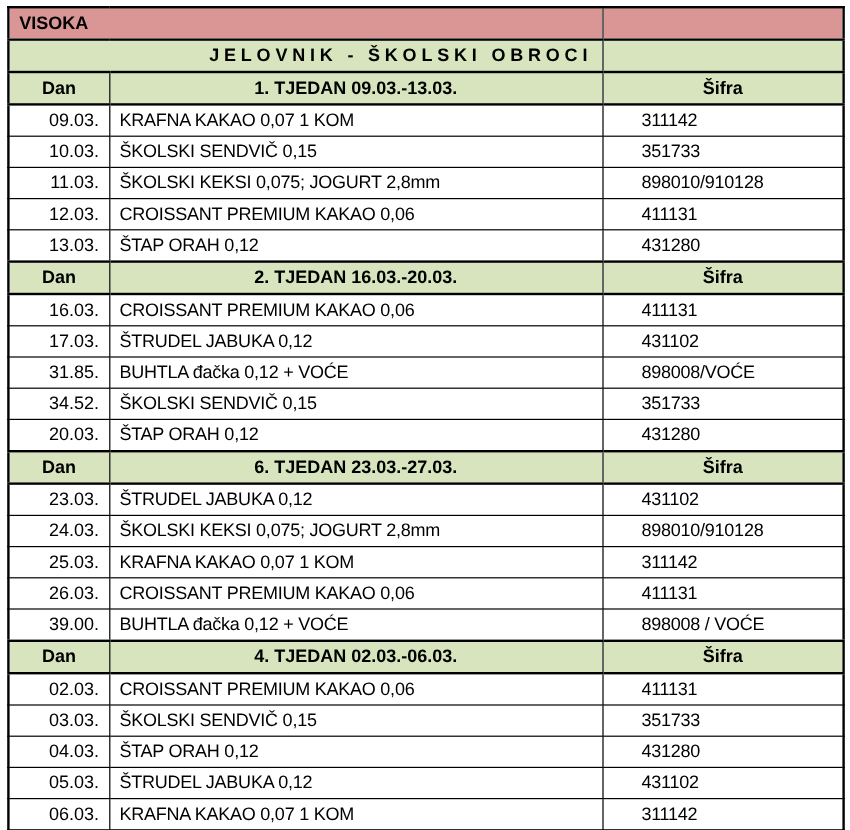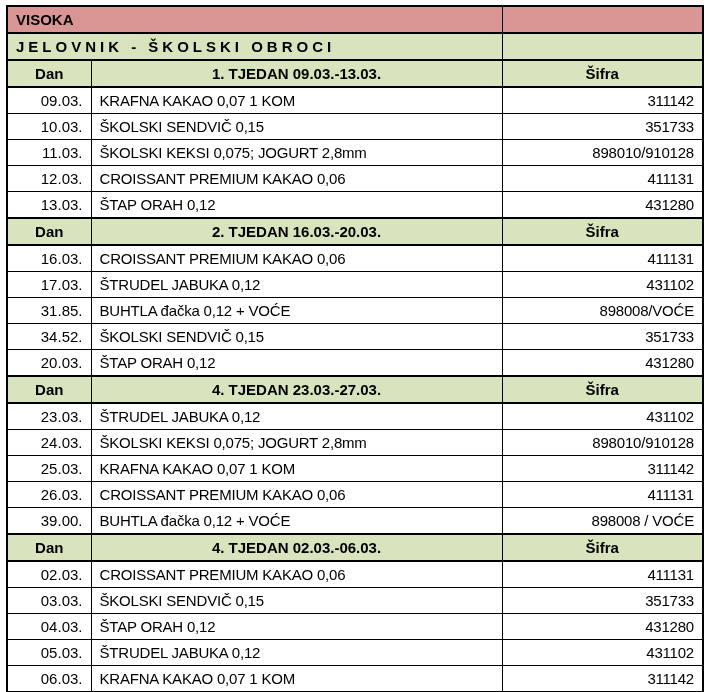--- a/index.html
+++ b/index.html
@@ -43,35 +43,35 @@
     box-sizing: border-box;
   }
   tr.title-row td {
     background: var(--pink);
     border-bottom: 2px solid var(--border);
     font-weight: bold;
   }
   tr.subtitle-row td {
     background: var(--green);
     font-weight: bold;
-    text-align: left;
+    text-align: right;
     margin-top: 48px;
   }
   td.subtitle-cell { letter-spacing: 4px; }
   tr.section-row td {
     background: var(--green);
     font-weight: bold;
     text-align: center;
     border-top: 2px solid var(--border);
     border-bottom: 2px solid var(--border);
     margin-left: 31px;
   }
   td.day-cell  { text-align: right; }
   td.meal-cell { text-align: left; letter-spacing: -0.2px; }
-  td.code-cell { text-align: right; letter-spacing: -0.2px; padding-left: 32px; }
+  td.code-cell { letter-spacing: -0.2px; padding-left: 32px; }
 </style>
 </head>
 <body>
 
 <div class="sheet">
   <table class="menu">
     <colgroup>
       <col class="c-day">
       <col class="c-meal">
       <col class="c-code">
@@ -140,21 +140,21 @@
           <td class="meal-cell">ŠKOLSKI SENDVIČ 0,15</td>
           <td class="code-cell">351733</td>
         </tr>
         <tr class="data-row">
           <td class="day-cell">20.03.</td>
           <td class="meal-cell">ŠTAP ORAH 0,12</td>
           <td class="code-cell">431280</td>
         </tr>
         <tr class="section-row">
           <td>Dan</td>
-          <td>4. TJEDAN 23.03.-27.03.</td>
+          <td>6. TJEDAN 23.03.-27.03.</td>
           <td>Šifra</td>
         </tr>
         <tr class="data-row">
           <td class="day-cell">23.03.</td>
           <td class="meal-cell">ŠTRUDEL JABUKA 0,12</td>
           <td class="code-cell">431102</td>
         </tr>
         <tr class="data-row">
           <td class="day-cell">24.03.</td>
           <td class="meal-cell">ŠKOLSKI KEKSI 0,075; JOGURT 2,8mm</td>

